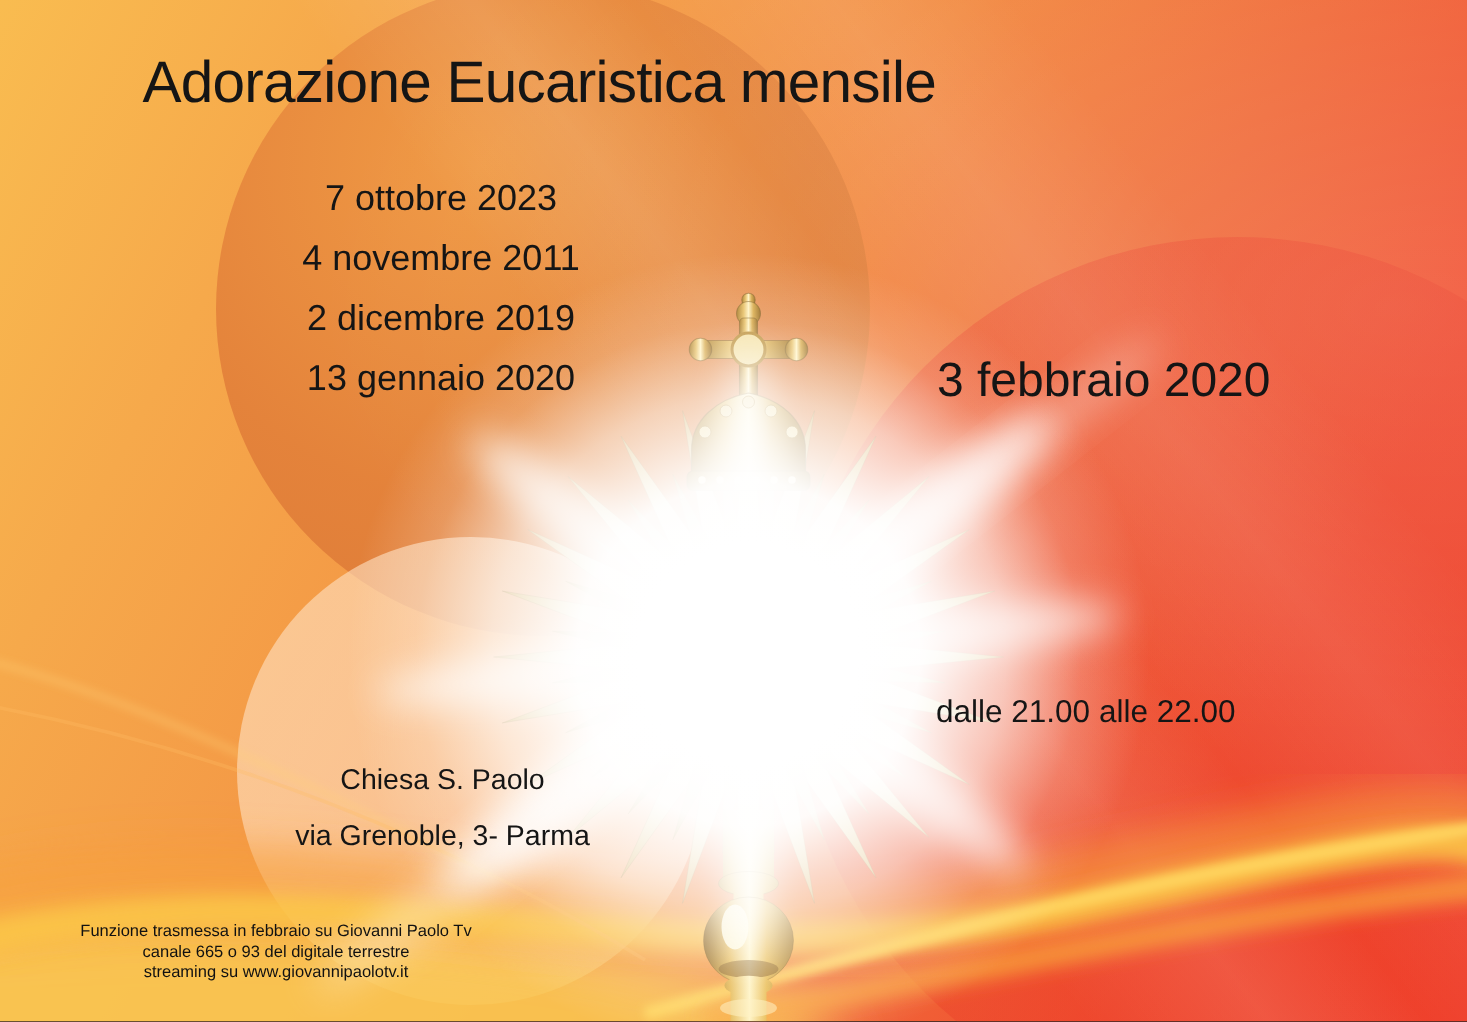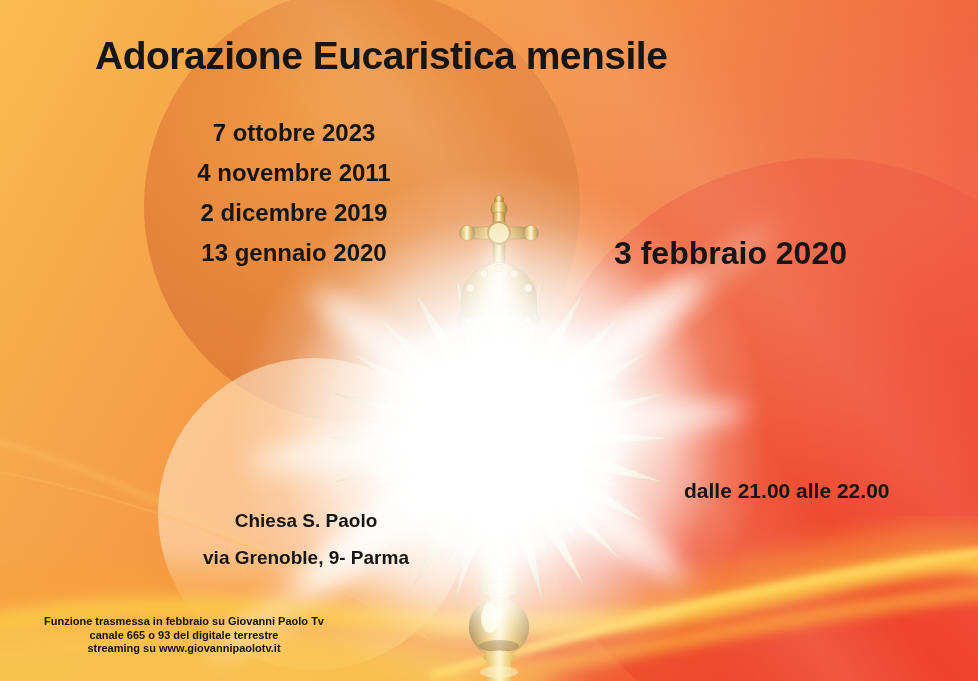--- a/index.html
+++ b/index.html
@@ -15,29 +15,29 @@
       background:radial-gradient(circle,rgba(234,60,40,.38) 0 96%,rgba(234,60,40,0) 100%);}
   .c3{left:158px;top:358px;width:312px;height:312px;
       background:radial-gradient(circle,rgba(255,226,196,.60) 0 70%,rgba(255,224,192,.48) 96%,rgba(255,226,196,0) 100%);}
   .sheen{position:absolute;inset:0;
       background:
         radial-gradient(ellipse at 95% 30%,rgba(255,255,255,.13),rgba(255,255,255,0) 55%),
         linear-gradient(52deg,rgba(255,255,255,0) 48%,rgba(255,255,255,.10) 56%,rgba(255,255,255,0) 63%,rgba(255,255,255,.08) 72%,rgba(255,255,255,0) 80%);}
   .layer{position:absolute;inset:0;}
   .glow{position:absolute;left:229px;top:166px;width:540px;height:540px;pointer-events:none;
       background:radial-gradient(circle,#fff 0 19%,rgba(255,255,255,.97) 30%,rgba(255,255,255,.62) 45%,rgba(255,255,255,.18) 58%,rgba(255,255,255,0) 70%);}
-  .txt{position:absolute;font-weight:bold;}
+  .txt{position:absolute;font-weight:normal;}
   .title{left:95px;top:34px;font-size:39px;letter-spacing:-0.5px;white-space:nowrap;}
   .dates-left{left:148px;top:113px;width:292px;text-align:center;font-size:24px;line-height:40px;}
   .dates-right{left:560px;top:234px;width:320px;text-align:right;font-size:32px;line-height:39px;}
   .dates-right .r1{padding-right:33px;}
   .dates-right .r2{padding-right:11px;}
   .dates-right .r3{padding-right:3px;}
-  .time{left:684px;top:463px;font-size:21px;white-space:nowrap;margin-top:16px;}
-  .location{left:154px;top:502px;width:304px;text-align:center;font-size:19px;line-height:37px;}
+  .time{left:624px;top:463px;font-size:21px;white-space:nowrap;}
+  .location{left:143px;top:502px;width:304px;text-align:center;font-size:19px;line-height:37px;}
   .broadcast{left:38px;top:615px;width:292px;text-align:center;font-size:11px;line-height:13.5px;color:#111;}
   .z3{z-index:3}.z4{z-index:4}.z5{z-index:5}
   .txt{z-index:10}
 </style>
 </head>
 <body>
 
 <div class="poster">
 
   <div class="circle c1"></div>
@@ -211,21 +211,21 @@
   </div>
 
   <div class="txt dates-right">
     <div class="r1">3 febbraio 2020</div>
   </div>
 
   <div class="txt time">dalle 21.00 alle 22.00</div>
 
   <div class="txt location">
     <div>Chiesa S. Paolo</div>
-    <div>via Grenoble, 9- Parma</div>
+    <div>via Grenoble, 3- Parma</div>
   </div>
 
   <div class="txt broadcast">
     <div>Funzione trasmessa in febbraio su Giovanni Paolo Tv</div>
     <div>canale 665 o 93 del digitale terrestre</div>
     <div>streaming su www.giovannipaolotv.it</div>
   </div>
 
 </div>
 

